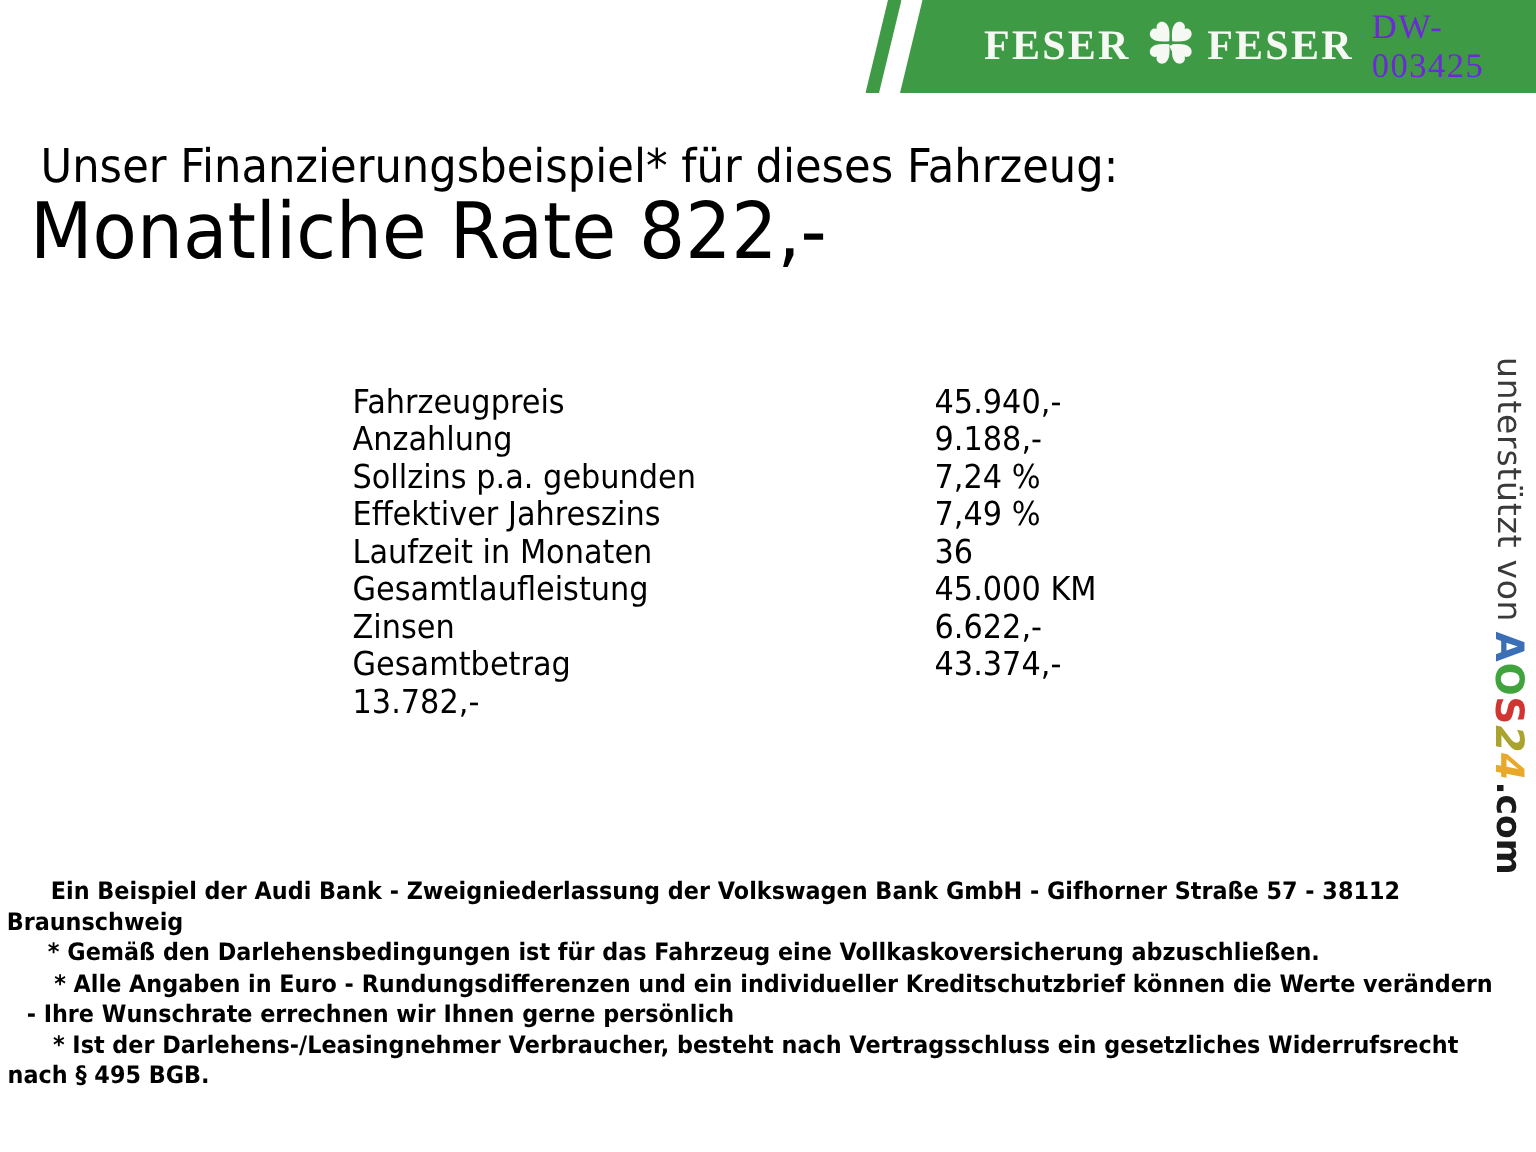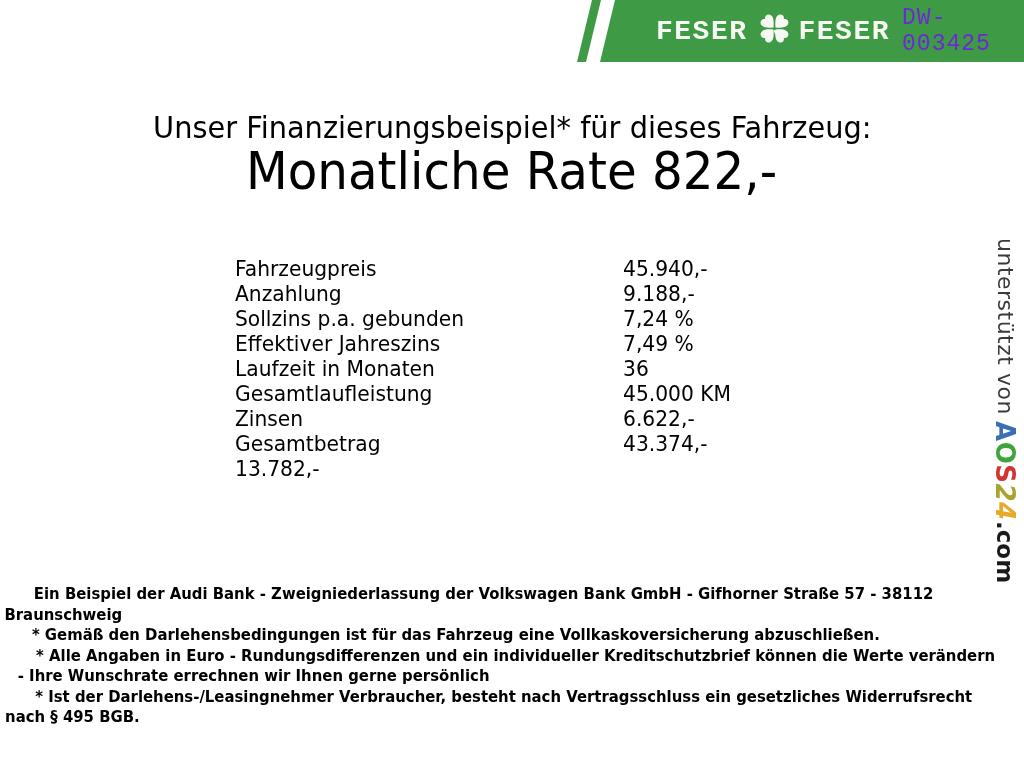--- a/index.html
+++ b/index.html
@@ -23,33 +23,33 @@
   }
   .banner-stripe {
     position: absolute; left: 0; top: 0;
     width: 1024px; height: 62px;
     background: #3e9a44;
     clip-path: polygon(592px 0, 601px 0, 586px 62px, 577px 62px);
   }
   .banner-content {
     position: absolute; left: 656px; top: 0; height: 62px;
     display: flex; align-items: center;
-    font-family: Liberation Mono, monospace;
+    font-family: Liberation Serif, serif;
   }
   .brand-word {
     color: #f6f9f3; font-weight: bold; font-size: 28px; letter-spacing: 1.5px;
   }
   .clover { margin: 0 8px 0 10px; display: block; }
   .banner-code {
     color: #6d28d9; font-size: 23px; font-weight: normal;
     letter-spacing: 1px; margin-left: 12px;
   }
 
   
-  .title-wrap { position: absolute; left: 0; top: 92px; width: 1024px; text-align: center; margin-top: 16px; }
+  .title-wrap { position: absolute; left: 0; top: 92px; width: 1024px; text-align: left; }
   .title-line1 { font-size: 31px; line-height: 38px; }
   .title-line2 { font-size: 52px; line-height: 50px; margin-top: 0px; }
   .cx { display: inline-block; transform: scaleX(0.93); transform-origin: center; white-space: nowrap; }
 
   
   .fin-table { position: absolute; left: 224px; top: 256px; width: 600px; margin-left: 11px; }
   .fin-row { display: flex; height: 25px; line-height: 25px; font-size: 22px; }
   .fin-label { width: 388px; }
   .fin-value { flex: 1; }
   .cxl { display: inline-block; transform: scaleX(0.92); transform-origin: left center; white-space: nowrap; }

